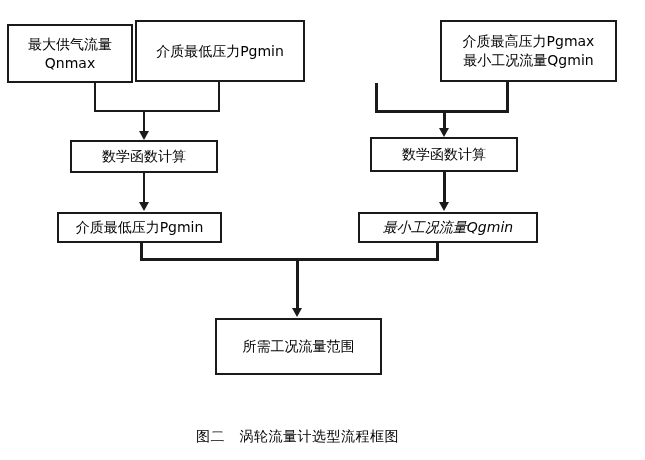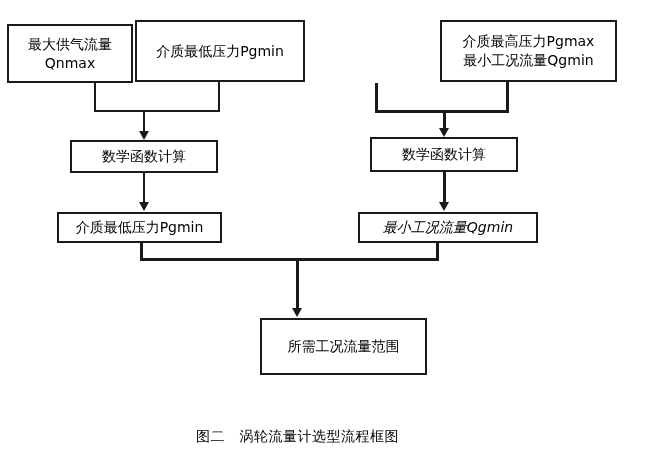--- a/index.html
+++ b/index.html
@@ -93,21 +93,21 @@
   </div>
 
   <div class="node t15" style="left:57px; top:212px; width:165px; height:31px;">
     <span class="ln">介质最低压力Pgmin</span>
   </div>
 
   <div class="node t15" style="left:358px; top:212px; width:180px; height:31px;font-style:italic;">
     <span class="ln">最小工况流量Qgmin</span>
   </div>
 
-  <div class="node t15" style="left:215px; top:318px; width:167px; height:57px;margin-left:45px;">
+  <div class="node t15" style="left:215px; top:318px; width:167px; height:57px;">
     <span class="ln">所需工况流量范围</span>
   </div>
 
   <div class="vline" style="left:94px; top:83px; height:29px;"></div>
   <div class="vline" style="left:218px; top:82px; height:30px;"></div>
   <div class="hline" style="left:94px; top:110px; width:126px;"></div>
   <div class="vline" style="left:143px; top:110px; height:22px;"></div>
   <div class="arrowhead" style="left:139px; top:131px;"></div>
 
   <div class="vline thick" style="left:375px; top:83px; height:29px;"></div>

